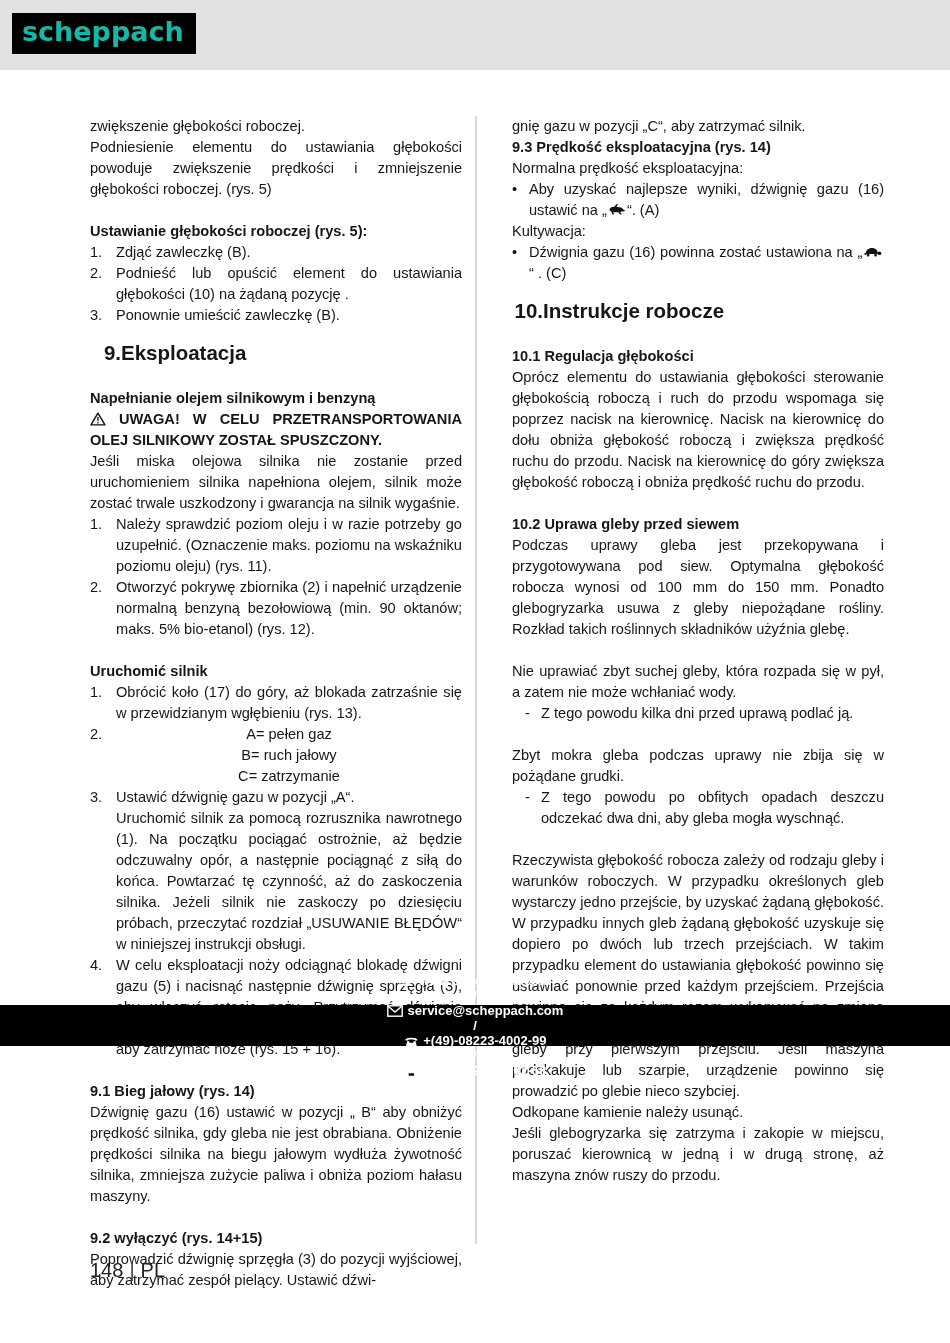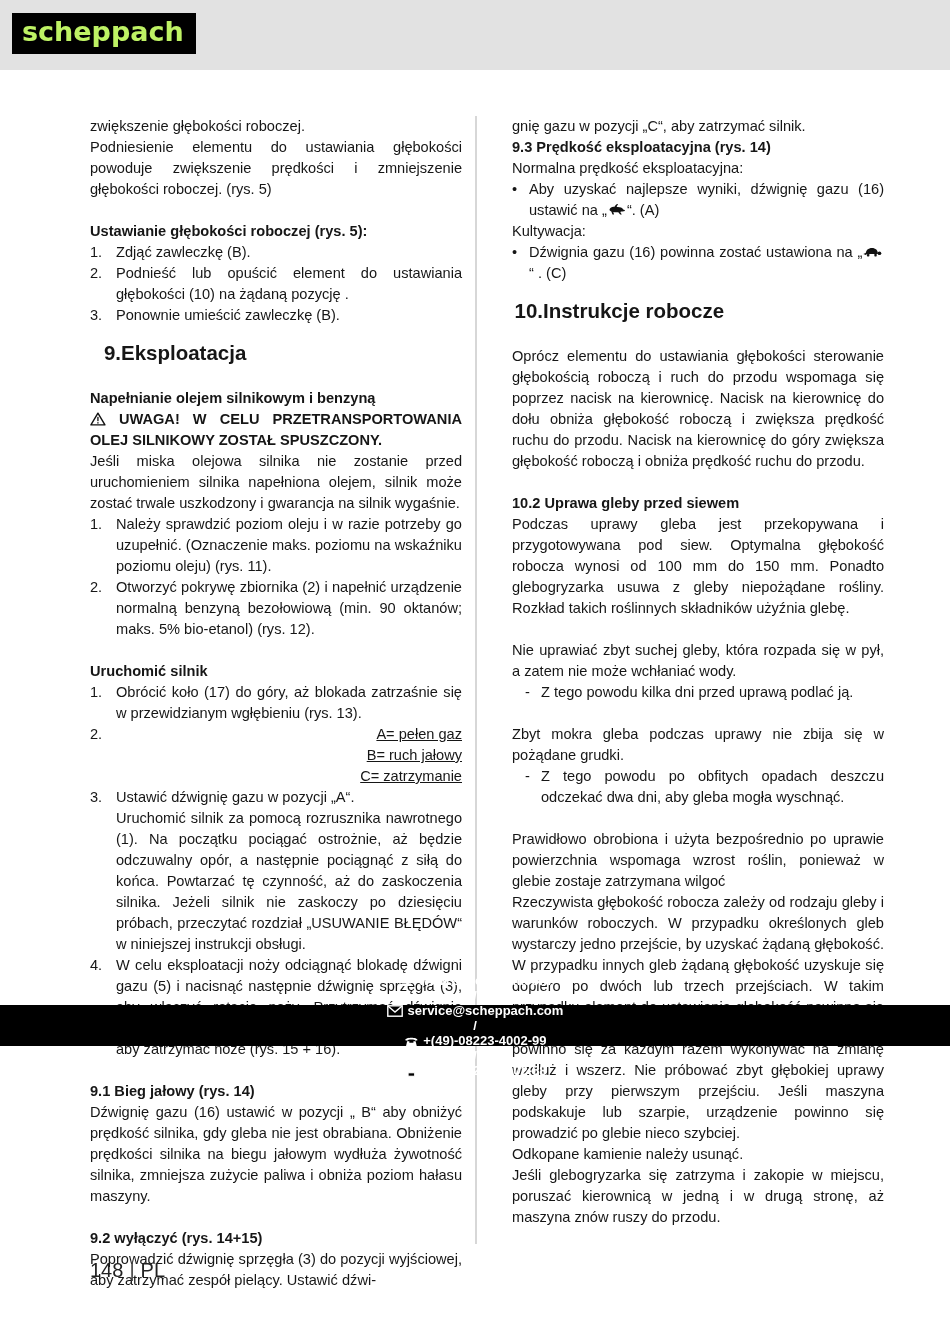--- a/index.html
+++ b/index.html
@@ -1,38 +1,38 @@
 <!DOCTYPE html>
 <html><head>
 <meta charset="utf-8">
 <style>
   html,body{margin:0;padding:0;}
   body{
     width:950px;height:1343px;position:relative;background:#ffffff;overflow:hidden;
     font-family:"Liberation Sans","DejaVu Sans",sans-serif;color:#161616;
   }
   .header-band{position:absolute;top:0;left:0;width:950px;height:70px;background:#e2e2e2;}
-  .logo-box{position:absolute;top:13px;left:12px;background:#000;color:#bef264;padding:5px 12px 9px 10px;}
+  .logo-box{position:absolute;top:13px;left:12px;background:#000;color:#14b8a6;padding:5px 12px 9px 10px;}
   .logo-text{font-weight:bold;font-size:27px;line-height:1;letter-spacing:0px;font-family:"DejaVu Sans",sans-serif;}
   .content{position:absolute;top:0;left:0;width:950px;height:1046px;}
   .column-divider{position:absolute;left:475px;top:116px;width:2px;height:1128px;background:#d7d7d7;}
   .col{position:absolute;top:116px;width:372px;font-size:14.6px;line-height:21px;text-align:justify;}
   .col-left{left:90px;}
   .col-right{left:512px;}
   .para{margin:0;text-align:justify;}
   .bold-para{margin:0;font-weight:bold;text-align:justify;}
   .gap{height:21px;}
   .section-heading{display:flex;font-size:20.5px;font-weight:bold;line-height:24px;margin:15px 0 23px 0;text-align:right;}
   .section-heading .h-num{min-width:31px;}
   .num-list{margin:0;}
   .ol-item{display:flex;}
   .ol-num{flex:0 0 26px;}
   .ol-body{flex:1;min-width:0;}
   .ol-main,.ol-cont{text-align:justify;}
-  .sub-line{text-align:right;text-decoration:underline;}
+  .sub-line{text-align:center;}
   .bullet-item{display:flex;}
   .bullet-marker{flex:0 0 17px;}
   .bullet-body{flex:1;min-width:0;text-align:justify;}
   .dash-item{display:flex;padding-left:13px;}
   .dash-marker{flex:0 0 16px;text-align:left;}
   .dash-body{flex:1;min-width:0;text-align:justify;}
   .inline-icon{display:inline-block;}
   .inline-icon svg{height:13px;width:auto;vertical-align:-1px;}
   .warn-icon svg{height:14px;vertical-align:-2px;}
   .page-number-row{position:absolute;left:90px;top:1259px;font-size:20px;color:#222;}
@@ -160,38 +160,38 @@
               <circle cx="16.1" cy="7.6" r="1.7" fill="#111"></circle>
               <rect x="4.6" y="8.2" width="2.2" height="2.4" rx="0.6" fill="#111"></rect>
               <rect x="11.4" y="8.2" width="2.2" height="2.4" rx="0.6" fill="#111"></rect>
               <path d="M3.9,7.2 L1.2,8.4 L4.1,9.4 Z" fill="#111"></path>
             </svg></span><span>“ . (C)</span></div>
       </div>
       <div class="section-heading">
         <span class="h-num">10.</span>
         <span class="h-title">Instrukcje robocze</span>
       </div>
+      <p class="bold-para"><span>10.1 Regulacja głębokości</span></p>
       <p class="para"><span>Oprócz elementu do ustawiania głębokości sterowanie głębokością roboczą i ruch do przodu wspomaga się poprzez nacisk na kierownicę. Nacisk na kierownicę do dołu obniża głębokość roboczą i zwiększa prędkość ruchu do przodu. Nacisk na kierownicę do góry zwiększa głębokość roboczą i obniża prędkość ruchu do przodu.</span></p>
       <div class="gap"></div>
       <p class="bold-para"><span>10.2 Uprawa gleby przed siewem</span></p>
       <p class="para"><span>Podczas uprawy gleba jest przekopywana i przygotowywana pod siew. Optymalna głębokość robocza wynosi od 100 mm do 150 mm. Ponadto glebogryzarka usuwa z gleby niepożądane rośliny. Rozkład takich roślinnych składników użyźnia glebę.</span></p>
       <div class="gap"></div>
       <p class="para"><span>Nie uprawiać zbyt suchej gleby, która rozpada się w pył, a zatem nie może wchłaniać wody.</span></p>
       <div class="dash-item">
         <span class="dash-marker">-</span>
         <div class="dash-body"><span>Z tego powodu kilka dni przed uprawą podlać ją.</span></div>
       </div>
       <div class="gap"></div>
       <p class="para"><span>Zbyt mokra gleba podczas uprawy nie zbija się w pożądane grudki.</span></p>
       <div class="dash-item">
         <span class="dash-marker">-</span>
         <div class="dash-body"><span>Z tego powodu po obfitych opadach deszczu odczekać dwa dni, aby gleba mogła wyschnąć.</span></div>
       </div>
       <div class="gap"></div>
-      <p class="para"><span>Prawidłowo obrobiona i użyta bezpośrednio po uprawie powierzchnia wspomaga wzrost roślin, ponieważ w glebie zostaje zatrzymana wilgoć</span></p>
       <p class="para"><span>Rzeczywista głębokość robocza zależy od rodzaju gleby i warunków roboczych. W przypadku określonych gleb wystarczy jedno przejście, by uzyskać żądaną głębokość. W przypadku innych gleb żądaną głębokość uzyskuje się dopiero po dwóch lub trzech przejściach. W takim przypadku element do ustawiania głębokość powinno się ustawiać ponownie przed każdym przejściem. Przejścia powinno się za każdym razem wykonywać na zmianę wzdłuż i wszerz. Nie próbować zbyt głębokiej uprawy gleby przy pierwszym przejściu. Jeśli maszyna podskakuje lub szarpie, urządzenie powinno się prowadzić po glebie nieco szybciej.</span></p>
       <p class="para"><span>Odkopane kamienie należy usunąć.</span></p>
       <p class="para"><span>Jeśli glebogryzarka się zatrzyma i zakopie w miejscu, poruszać kierownicą w jedną i w drugą stronę, aż maszyna znów ruszy do przodu.</span></p>
     </div>
 
   <div class="page-number-row">
     <span>148</span><span class="pipe">|</span><span>PL</span>
   </div>
 
   <div class="footer-bar" id="footer-bar">

